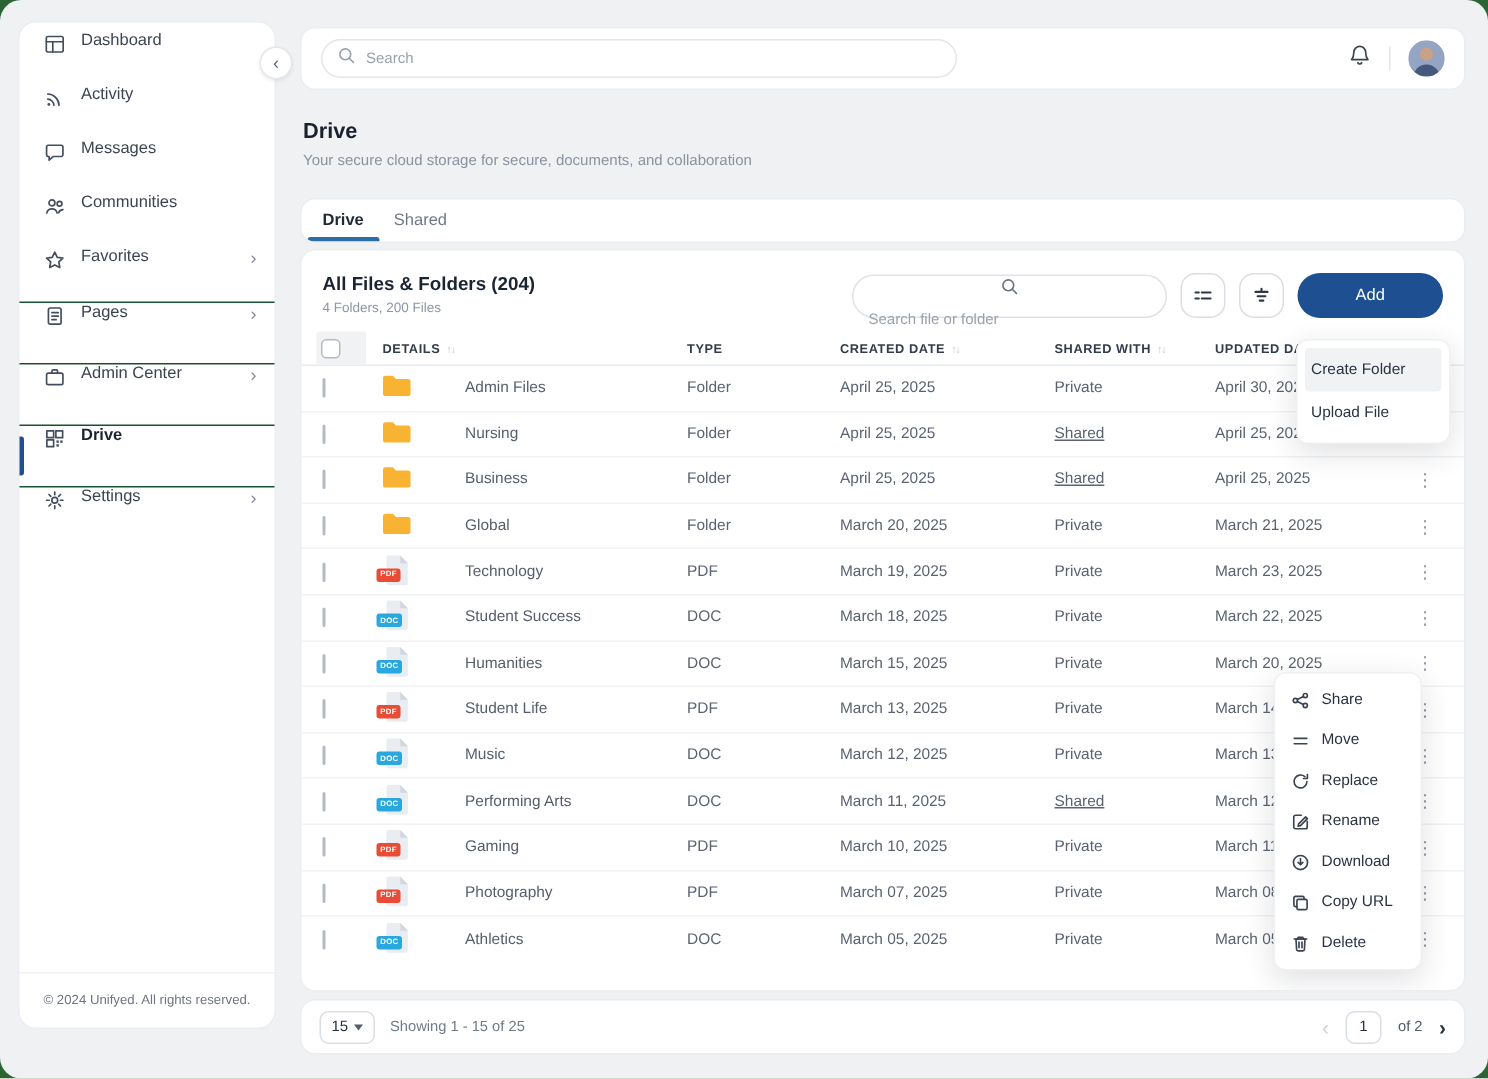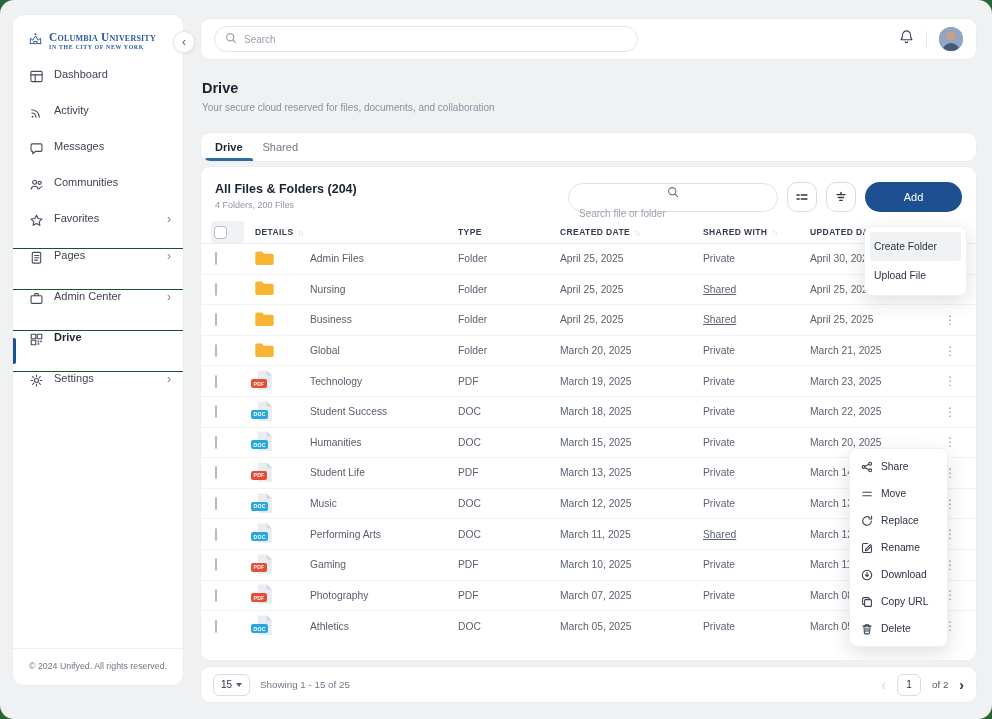--- a/index.html
+++ b/index.html
@@ -112,32 +112,20 @@
   .pg-of { font-size:9.8px; color:#515a66; }
   .pg-next { color:#29323f; font-size:14px; font-weight:700; cursor:pointer; }
 </style>
 </head>
 <body>
 
 <div class="stage">
   <div class="app">
 
     <aside class="sidebar">
-      <div class="logo">
-        <span>
-          <svg width="17" height="15" viewBox="0 0 20 15">
-              <path d="M3 13.5 h14 M4 13.5 V7.2 l3 2.2 L10 4.6 l3 4.8 3-2.2 v6.3 M8 13.5 v-2.5 h4 v2.5" stroke="#2a5a9f" fill="none" stroke-width="1.1" stroke-linejoin="round"></path>
-              <circle cx="10" cy="2.6" r="1.2" fill="#2a5a9f"></circle>
-            </svg>
-        </span>
-        <span>
-          <div class="logo-text1">Columbia University</div>
-          <div class="logo-text2">In the City of New York</div>
-        </span>
-      </div>
       <div class="collapse-btn">‹</div>
       <nav class="nav" id="nav">
           <div class="nav-item">
             <span class="nicon">
               <svg width="15" height="15" viewBox="0 0 16 16">
                 <rect x="2" y="2.5" width="12" height="11" rx="1.2"></rect>
                 <line x1="2" y1="6.2" x2="14" y2="6.2"></line>
                 <line x1="6.6" y1="6.2" x2="6.6" y2="13.5"></line>
               </svg>
             </span>
@@ -255,21 +243,21 @@
                 <rect width="24" height="24" fill="#93a5c2"></rect>
                 <circle cx="12" cy="9" r="4.4" fill="#caa184"></circle>
                 <path d="M3 25 a9 9 0 0 1 18 0 z" fill="#44597c"></path>
               </svg>
           </span>
         </div>
       </div>
 
       <div class="page-head">
         <div class="page-title">Drive</div>
-        <div class="page-sub">Your secure cloud reserved for files, documents, and collaboration</div>
+        <div class="page-sub">Your secure cloud storage for secure, documents, and collaboration</div>
       </div>
 
       <div class="card tabs-card" id="tabs">
           <div class="tab active">Drive</div>
           <div class="tab">Shared</div>
         </div>
 
       <div class="card table-card" style="position:absolute;">
         <div class="toolbar">
           <div>

